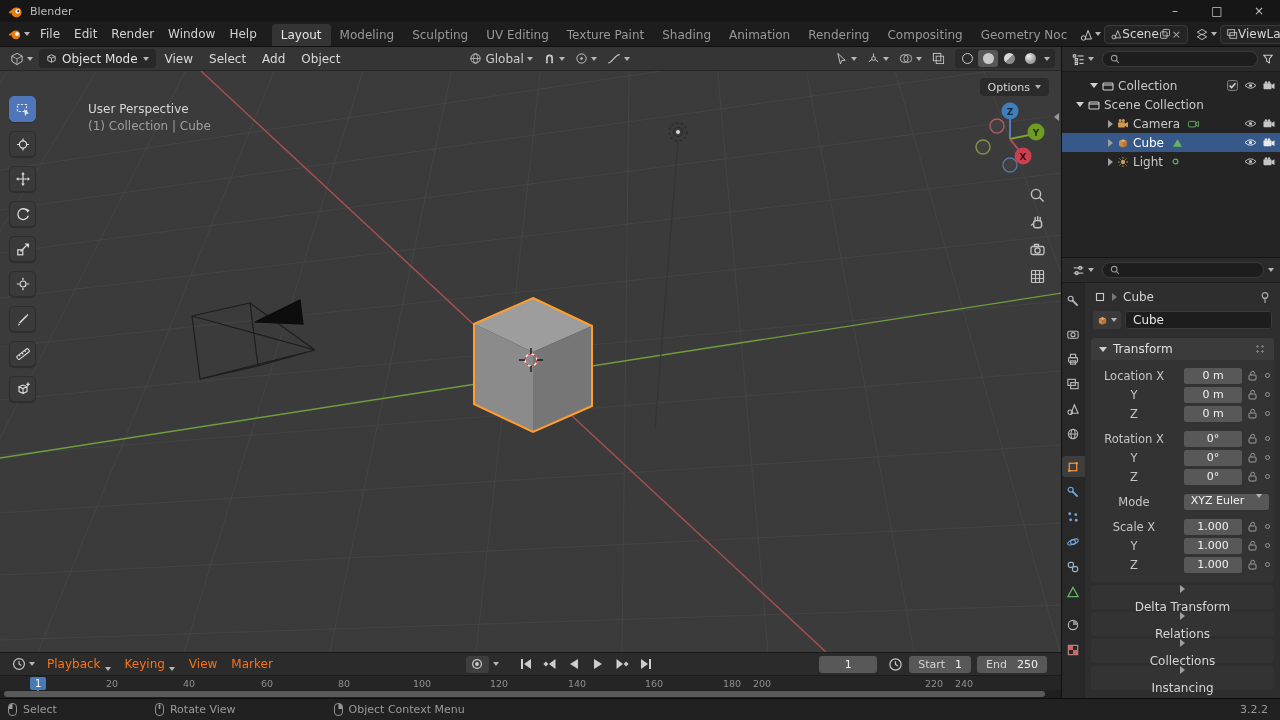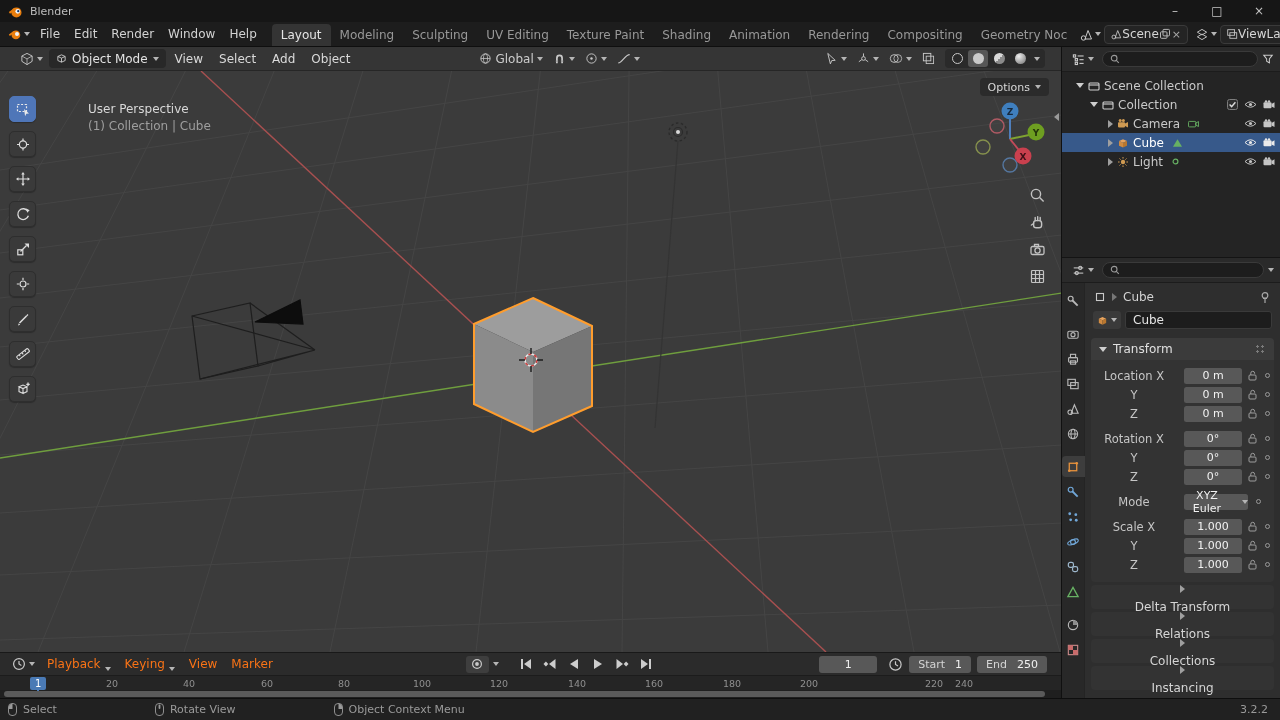--- a/index.html
+++ b/index.html
@@ -21,21 +21,21 @@
   .menu{padding:2px 7px;color:#d2d2d2;border-radius:3px;}
   #tabs{display:flex;align-items:flex-end;height:25px;margin-left:8px;}
   .tab{padding:4px 9px 5px;color:#989898;}
   .tab.active{background:#343434;color:#e4e4e4;border-radius:4px 4px 0 0;}
   .browse-btn{display:flex;align-items:center;gap:2px;padding:1px 3px;}
   .id-pill{display:flex;align-items:center;background:#242424;border:1px solid #3a3a3a;border-radius:4px;height:19px;padding:0 5px;color:#d6d6d6;}
   .pill-x{color:#a8a8a8;font-size:11px;padding:0 1px;}
   
   #main{display:flex;height:651px;}
   #left{width:1062px;display:flex;flex-direction:column;border-right:1px solid #101010;}
-  #vp-header{height:24px;background:#353535;display:flex;align-items:center;gap:2px;padding:0 16px;border-bottom:1px solid #262626;}
+  #vp-header{height:24px;background:#353535;display:flex;align-items:center;gap:2px;padding:0 6px;border-bottom:1px solid #262626;}
   .hdr-menu{padding:2px 7px;color:#dadada;}
   .hdr-btn{display:flex;align-items:center;gap:3px;padding:2px 4px;border-radius:3px;}
   .mode-pill{display:flex;align-items:center;gap:5px;background:#282828;border-radius:4px;height:19px;padding:0 7px;color:#e2e2e2;}
   .shade-group{display:flex;align-items:center;gap:1px;background:#2a2a2a;border-radius:4px;padding:1px 2px;margin-left:4px;}
   .shade-btn{width:20px;height:17px;display:flex;align-items:center;justify-content:center;border-radius:3px;}
   .shade-btn.active{background:#565656;}
   .ball{width:11px;height:11px;border-radius:50%;}
   .ball.wire{border:1.3px solid #c9c9c9;}
   .ball.solid{background:#c9c9c9;}
   .ball.material{background:linear-gradient(135deg,#d8d8d8 50%,#8a8a8a 50%);}
@@ -92,21 +92,21 @@
   .name-row{display:flex;align-items:center;gap:4px;padding:2px 8px 7px;}
   .id-btn{display:flex;align-items:center;gap:3px;background:#3a3a3a;border-radius:3px;height:18px;padding:0 4px;}
   .name-field{flex:1;background:#1d1d1d;border:1px solid #3a3a3a;border-radius:3px;height:18px;display:flex;align-items:center;padding:0 7px;color:#e4e4e4;}
   .panel{margin:2px 6px 0;border-radius:4px;overflow:hidden;}
   .panel-head{height:22px;background:#3b3b3b;display:flex;align-items:center;gap:6px;padding:0 8px;color:#e0e0e0;}
   .grip{margin-left:auto;width:11px;height:10px;background:radial-gradient(circle,#7a7a7a 1px,transparent 1.2px) 0 0/5px 5px;}
   .panel-bd{background:#333;padding:6px 0 8px;}
   .prop-row{height:19px;display:flex;align-items:center;}
   .plabel{width:86px;text-align:center;margin-right:7px;color:#c6c6c6;font-size:11.5px;flex:none;}
   .pfield{width:58px;height:16px;background:#585858;border-radius:2.5px;text-align:center;line-height:16px;font-size:11px;color:#f1f1f1;flex:none;}
-  .pfield.wide{width:64px;display:flex;align-items:center;justify-content:center;gap:12px;line-height:normal;}
+  .pfield.wide{width:85px;display:flex;justify-content:center;gap:12px;line-height:normal;}
   .lock{margin-left:6px;}
   .adot{width:5px;height:5px;border:1px solid #999;border-radius:50%;margin-left:8px;flex:none;}
   .ggap{height:6px;}
   .csection{margin:3px 6px 0;height:24px;background:#333;border-radius:4px;display:flex;align-items:center;gap:7px;padding:0 9px;color:#d6d6d6;flex-direction:column;}
   
   #statusbar{height:22px;background:#212121;border-top:1px solid #0e0e0e;display:flex;align-items:center;padding:0 8px;color:#9a9a9a;font-size:11px;}
   .sb-item{display:flex;align-items:center;gap:6px;margin-right:98px;}
 </style>
 </head>
 <body>
@@ -544,21 +544,21 @@
       <div id="tl-ruler">
         <span class="tick" style="left:112px">20</span>
         <span class="tick" style="left:189px">40</span>
         <span class="tick" style="left:267px">60</span>
         <span class="tick" style="left:344px">80</span>
         <span class="tick" style="left:422px">100</span>
         <span class="tick" style="left:499px">120</span>
         <span class="tick" style="left:577px">140</span>
         <span class="tick" style="left:654px">160</span>
         <span class="tick" style="left:732px">180</span>
-        <span class="tick" style="left:809px">200</span>
+        <span class="tick" style="left:762px">200</span>
         <span class="tick" style="left:934px">220</span>
         <span class="tick" style="left:964px">240</span>
         <div id="playhead">
           <span class="ph-label">1</span>
           <span class="ph-line"></span>
         </div>
       </div>
       <div id="tl-scroll">
           <div class="bar"></div>
         </div>
@@ -584,51 +584,51 @@
           <svg width="10" height="10" viewBox="0 0 12 12" fill="none" stroke="#9a9a9a" stroke-width="1.3">
             <circle cx="5" cy="5" r="3.4"></circle>
               <path d="M7.6,7.6 L10.6,10.6"></path>
           </svg>
         </div>
         <svg width="12" height="12" viewBox="0 0 14 14" fill="none" stroke="#c9c9c9" stroke-width="1.2">
           <path d="M2,2.5 H12 L8.6,7 V11.5 L5.4,9.6 V7 Z"></path>
         </svg>
       </div>
       <div class="ol-rows">
+        <div class="ol-row" style="padding-left:28px;">
+          <span class="disc down"></span>
+          <svg width="12" height="12" viewBox="0 0 12 12" fill="none" stroke="#cfcfcf" stroke-width="1.1">
+            <rect x="1" y="3" width="10" height="7" rx="1"></rect>
+              <path d="M1,5 H11"></path>
+          </svg>
+          <span>Collection</span>
+          <span class="ol-icons">
+            <svg width="11" height="11" viewBox="0 0 11 11">
+              <rect x="0.5" y="0.5" width="10" height="10" rx="2" fill="#2f2f2f" stroke="#7d7d7d"></rect>
+              <path d="M2.6,5.6 L4.6,7.6 L8.4,3.2" fill="none" stroke="#ddd" stroke-width="1.4"></path>
+            </svg>
+            <svg width="13" height="9" viewBox="0 0 13 9">
+              <path d="M1,4.5 Q6.5,-1 12,4.5 Q6.5,10 1,4.5 Z" fill="none" stroke="#c5c5c5"></path>
+                <circle cx="6.5" cy="4.5" r="1.6" fill="#c5c5c5"></circle>
+            </svg>
+            <svg width="12" height="9" viewBox="0 0 12 9">
+              <rect x="0.5" y="2.2" width="8" height="6" rx="1" fill="#c5c5c5"></rect>
+                <path d="M8.5,4 L11.5,2.2 V8 L8.5,6.4 Z" fill="#c5c5c5"></path>
+                <circle cx="3" cy="1.4" r="1.2" fill="#c5c5c5"></circle>
+                <circle cx="6" cy="1.4" r="1.2" fill="#c5c5c5"></circle>
+            </svg>
+          </span>
+        </div>
         <div class="ol-row" style="padding-left:14px;">
           <span class="disc down"></span>
           <svg width="12" height="12" viewBox="0 0 12 12" fill="none" stroke="#cfcfcf" stroke-width="1.1">
             <rect x="1" y="3" width="10" height="7" rx="1"></rect>
               <path d="M1,5 H11"></path>
           </svg>
           <span>Scene Collection</span>
-        </div>
-        <div class="ol-row" style="padding-left:28px;">
-          <span class="disc down"></span>
-          <svg width="12" height="12" viewBox="0 0 12 12" fill="none" stroke="#cfcfcf" stroke-width="1.1">
-            <rect x="1" y="3" width="10" height="7" rx="1"></rect>
-              <path d="M1,5 H11"></path>
-          </svg>
-          <span>Collection</span>
-          <span class="ol-icons">
-            <svg width="11" height="11" viewBox="0 0 11 11">
-              <rect x="0.5" y="0.5" width="10" height="10" rx="2" fill="#2f2f2f" stroke="#7d7d7d"></rect>
-              <path d="M2.6,5.6 L4.6,7.6 L8.4,3.2" fill="none" stroke="#ddd" stroke-width="1.4"></path>
-            </svg>
-            <svg width="13" height="9" viewBox="0 0 13 9">
-              <path d="M1,4.5 Q6.5,-1 12,4.5 Q6.5,10 1,4.5 Z" fill="none" stroke="#c5c5c5"></path>
-                <circle cx="6.5" cy="4.5" r="1.6" fill="#c5c5c5"></circle>
-            </svg>
-            <svg width="12" height="9" viewBox="0 0 12 9">
-              <rect x="0.5" y="2.2" width="8" height="6" rx="1" fill="#c5c5c5"></rect>
-                <path d="M8.5,4 L11.5,2.2 V8 L8.5,6.4 Z" fill="#c5c5c5"></path>
-                <circle cx="3" cy="1.4" r="1.2" fill="#c5c5c5"></circle>
-                <circle cx="6" cy="1.4" r="1.2" fill="#c5c5c5"></circle>
-            </svg>
-          </span>
         </div>
         <div class="ol-row" style="padding-left:46px;">
           <span class="disc right"></span>
           <svg width="12" height="11" viewBox="0 0 12 11">
             <circle cx="3.2" cy="2.6" r="1.5" fill="#cf9a52"></circle>
               <circle cx="6.4" cy="2.6" r="1.5" fill="#cf9a52"></circle>
             <rect x="1" y="4.2" width="7" height="5.2" rx="0.8" fill="#cf9a52"></rect>
               <path d="M8,5.6 L11,4 V9.6 L8,8 Z" fill="#cf9a52"></path>
           </svg>
           <span>Camera</span>

